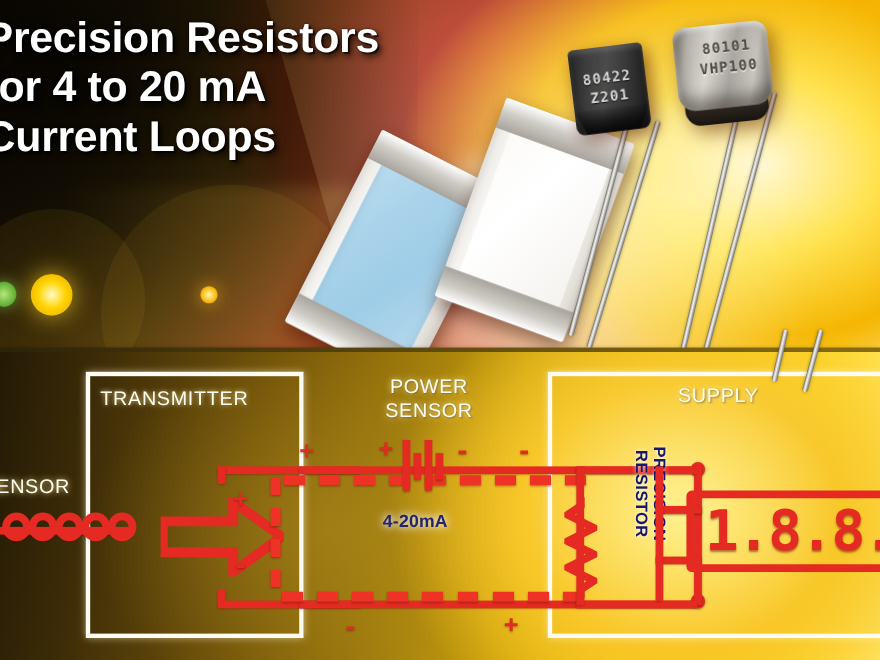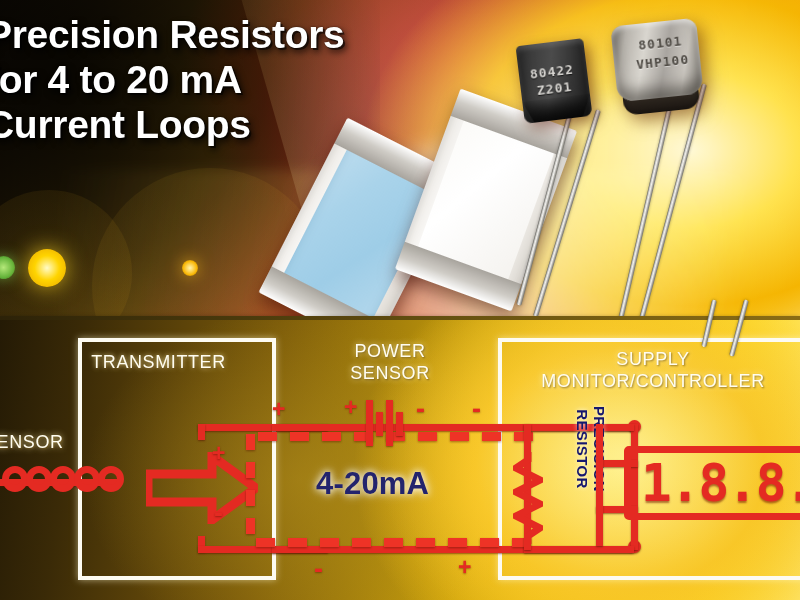--- a/index.html
+++ b/index.html
@@ -269,24 +269,24 @@
     color: #16186e;
     font-weight: bold;
     font-size: 15px;
     line-height: 17px;
     letter-spacing: 0.4px;
     text-align: center;
     text-shadow: 0 0 4px rgba(255,255,255,0.85);
   }
   #current-label {
     position: absolute;
-    left: 316px; top: 466px;
+    left: 348px; top: 466px;
     color: #23246d;
     font-weight: bold;
-    font-size: 31px;
+    font-size: 16px;
     letter-spacing: 0.2px;
     text-shadow: 0 0 7px rgba(255,255,255,0.95), 0 0 12px rgba(255,255,255,0.7);
   }
 
   
   #lcd {
     position: absolute;
     left: 624px; top: 446px;
     width: 200px; height: 74px;
     border: 7px solid #e42a22;
@@ -384,21 +384,20 @@
   <div id="diagram">
     <div id="diag-glow"></div>
   </div>
 
   <div class="wbox" style="left:78px; top:338px; width:198px; height:242px;"></div>
   <div class="boxlabel" style="left:78px; top:352px; width:161px;">TRANSMITTER</div>
 
   <div class="wbox" style="left:498px; top:338px; width:322px; height:242px;"></div>
   <div class="freelabel" style="left:498px; top:348px; width:310px;">
     <span>SUPPLY</span><br>
-    <span>MONITOR/CONTROLLER</span>
   </div>
 
   <div class="freelabel" style="left:330px; top:340px; width:120px; text-align:center;">
     <span>POWER</span><br>
     <span>SENSOR</span>
   </div>
 
   <div id="sensor-label">SENSOR</div>
 
   <div class="wire wire-h" style="left:0px; top:479px; width:120px;"></div>

